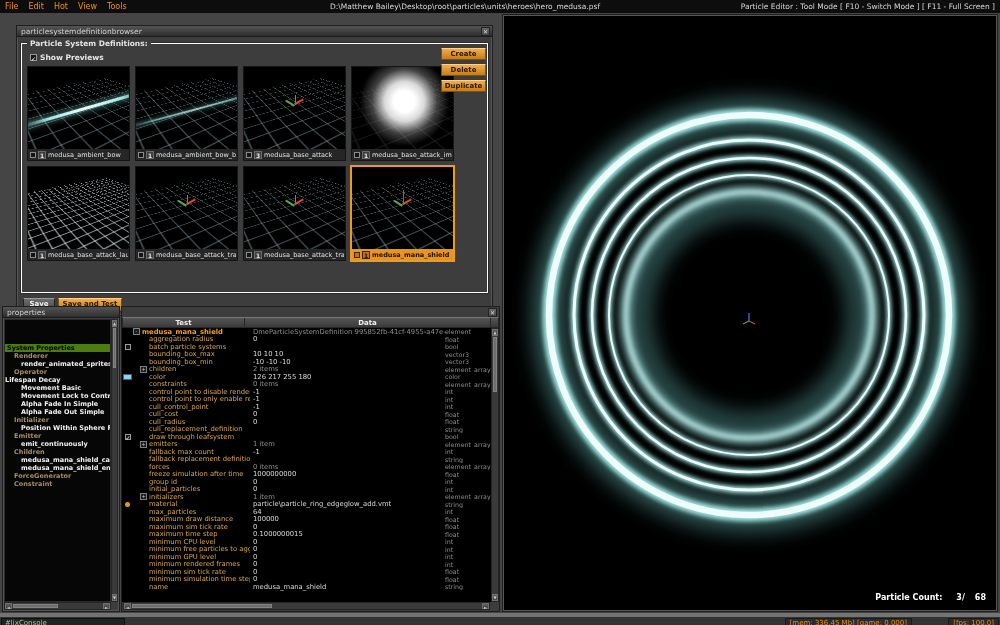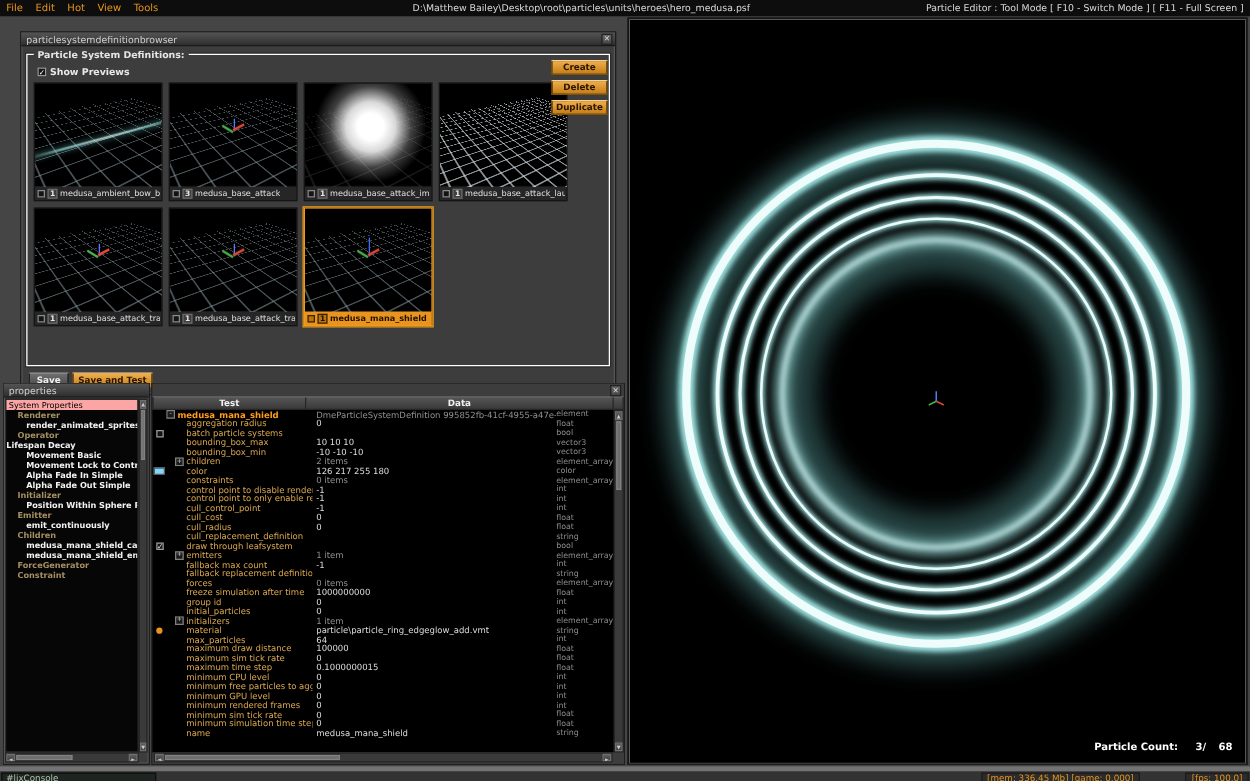--- a/index.html
+++ b/index.html
@@ -59,21 +59,21 @@
   .obtn{position:absolute;right:6px;width:45px;height:12px;background:linear-gradient(#efae4d,#c67d15);border:1px solid #7d5107;border-top-color:#ffd08a;color:#2a1600;font-size:7px;font-weight:bold;line-height:10px;text-align:center;cursor:default;}
   #btn-create{top:22px;} #btn-delete{top:38px;} #btn-duplicate{top:54px;}
   .savebtn{position:absolute;bottom:4px;height:13px;font-size:7px;font-weight:bold;line-height:11px;text-align:center;cursor:default;}
   #btn-save{left:6px;width:32px;background:linear-gradient(#6e6e6e,#474747);border:1px solid #222;border-top-color:#9a9a9a;color:#efefef;}
   #btn-savetest{left:41px;width:64px;background:linear-gradient(#efae4d,#c67d15);border:1px solid #7d5107;border-top-color:#ffd08a;color:#2a1600;}
 
   
   #props{left:2px;top:306px;width:118px;height:306px;}
   .pbody{position:absolute;left:1px;top:12px;right:8px;bottom:9px;background:#060606;border:1px solid #2a2a2a;overflow:hidden;}
   .pt-row{height:8px;font-size:6.5px;line-height:8px;white-space:nowrap;overflow:hidden;cursor:default;}
-  .pt-selected{background:#fca5a5;color:#000;font-weight:normal;}
+  .pt-selected{background:#4d7c0f;color:#000;font-weight:bold;margin-top:24px;}
   .pt-category{color:#a58f63;font-weight:bold;}
   .pt-item{color:#f2f2f2;font-weight:bold;}
 
   
   #editor{left:121px;top:306px;width:379px;height:306px;display:flex;flex-direction:column;}
   .e-strip{position:relative;height:10px;background:#3d3d3d;flex:none;}
   .e-toolbar{height:16px;flex:none;display:flex;align-items:center;gap:3px;padding:0 4px 0 3px;background:#3d3d3d;}
   .ebtn{height:12px;background:linear-gradient(#646464,#424242);border:1px solid #1f1f1f;border-top-color:#8a8a8a;color:#e3e3e3;font-size:7px;line-height:10px;text-align:center;padding:0 4px;cursor:default;}
   .ecombo{display:flex;height:12px;cursor:default;}
   .ecombo .cv{min-width:24px;background:linear-gradient(#646464,#424242);border:1px solid #1f1f1f;border-top-color:#8a8a8a;color:#e3e3e3;font-size:7px;line-height:10px;padding:0 3px;}
@@ -142,20 +142,31 @@
       <span>particlesystemdefinitionbrowser</span>
       <span class="xbtn">✕</span>
     </div>
     <div class="groupbox">
       <span class="gtitle">Particle System Definitions:</span>
       <div class="showprev">
         <span class="cbox">✓</span>
         <span>Show Previews</span>
       </div>
       <div class="tgrid">
+          <div class="thumb">
+            <div class="timg art-beam1">
+              <i class="plane"></i>
+              <i class="fx"></i>
+            </div>
+            <div class="tcap">
+              <i class="tchk"></i>
+              <i class="tcnt">1</i>
+              <span class="tlbl">medusa_ambient_bow</span>
+            </div>
+          </div>
           <div class="thumb">
             <div class="timg art-beam2">
               <i class="plane"></i>
               <i class="fx"></i>
             </div>
             <div class="tcap">
               <i class="tchk"></i>
               <i class="tcnt">1</i>
               <span class="tlbl">medusa_ambient_bow_bot</span>
             </div>

